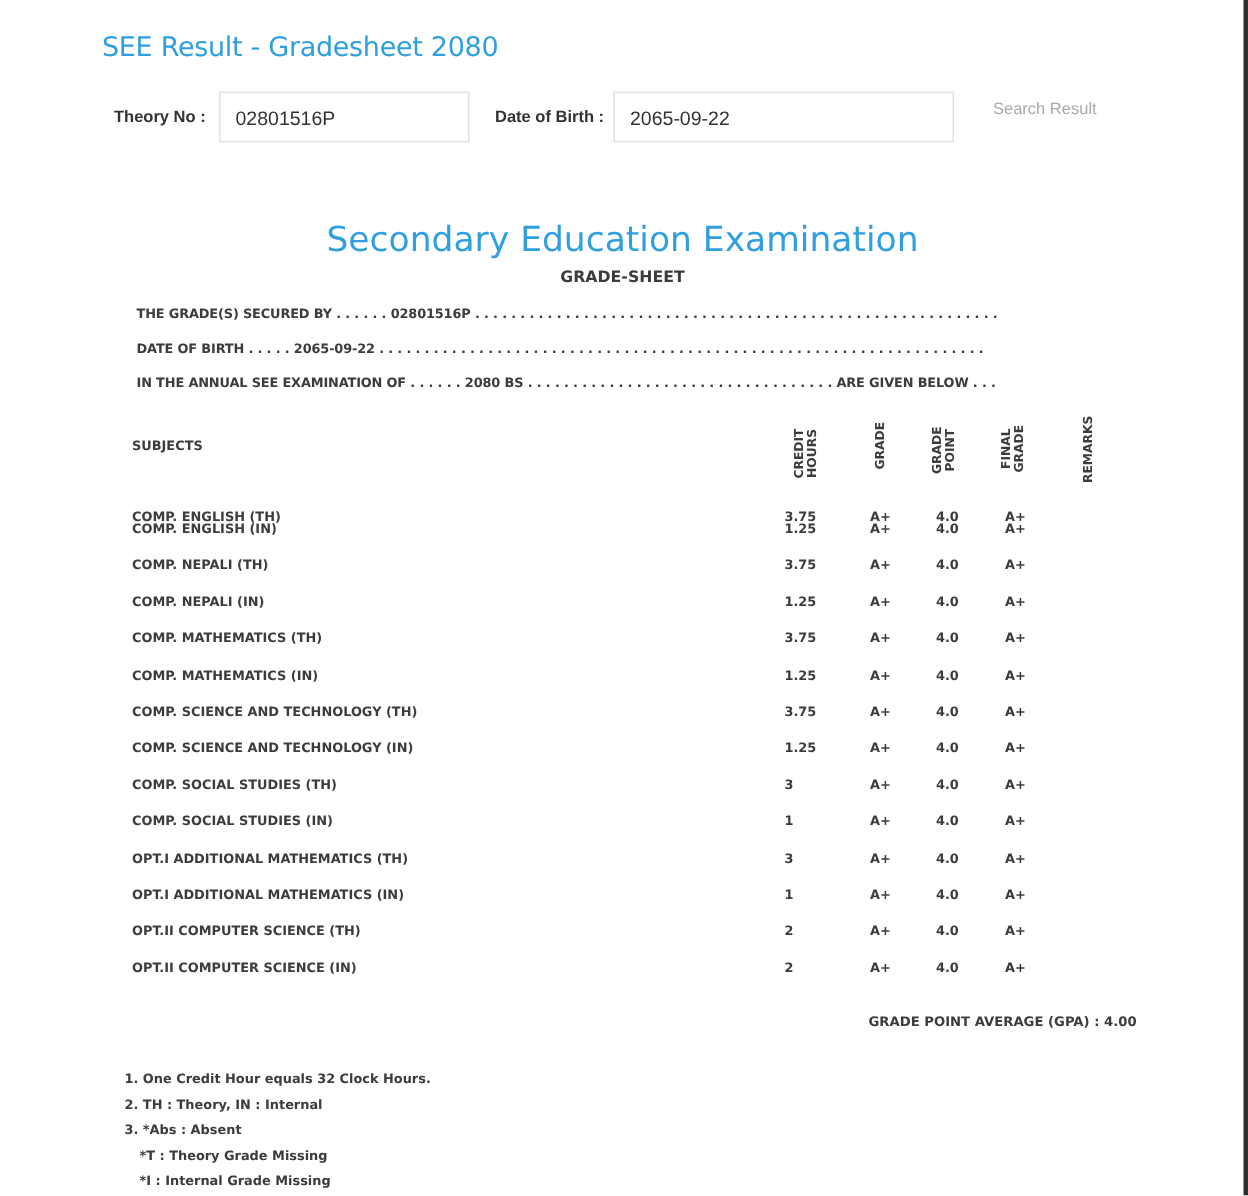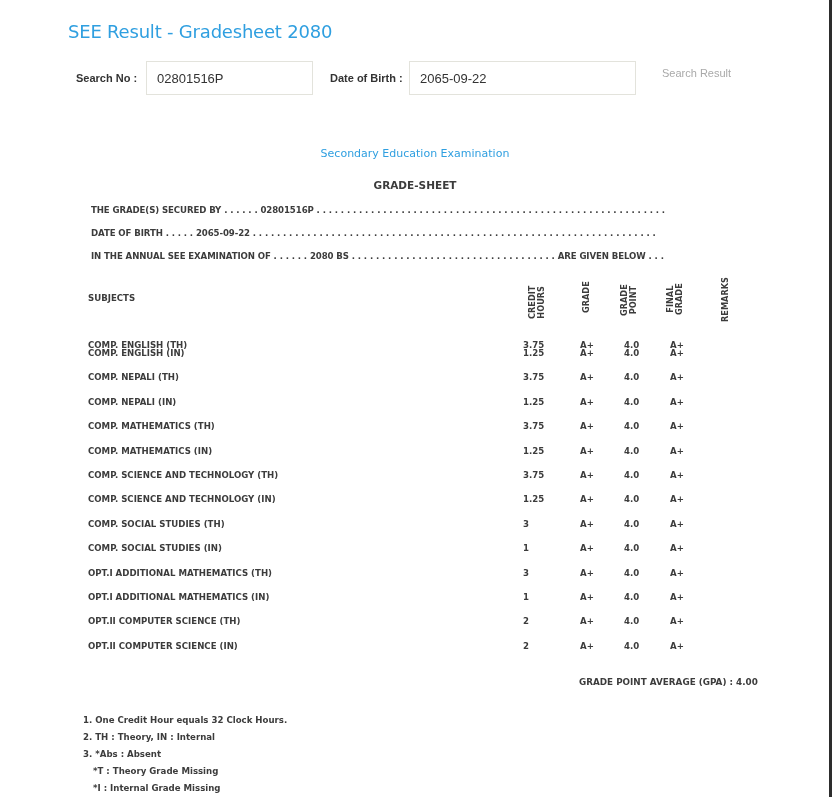--- a/index.html
+++ b/index.html
@@ -21,21 +21,21 @@
       position: absolute; box-sizing: border-box; height: 32px; border: 1px solid #e3e3dc;
       background: #fff; font-family: "Liberation Sans", sans-serif; font-size: 13px;
       color: #333; padding: 16px 10px; line-height: 30px; outline: none;
     }
     .search-btn {
       position: absolute; left: 662px; top: 67px; font-family: "Liberation Sans", sans-serif;
       font-size: 11px; color: #a9a9a9; background: none; border: none; padding: 0; cursor: pointer;
     }
     .exam-title {
       position: absolute; left: 0; width: 830px; top: 147px; text-align: center; margin: 0;
-      font-family: "DejaVu Sans", sans-serif; font-weight: normal; font-size: 11px; color: #2f9fe0;
+      font-family: "DejaVu Sans", sans-serif; font-weight: normal; font-size: 23px; color: #2f9fe0;
     }
     .sheet-title {
       position: absolute; left: 0; width: 830px; top: 179px; text-align: center;
       font-family: "DejaVu Sans", sans-serif; font-weight: bold; font-size: 10.5px; color: #3c3c3c;
     }
     .info-line {
       position: absolute; left: 91px; font-family: "DejaVu Sans", sans-serif; font-weight: bold;
       font-size: 8.6px; color: #3c3c3c; white-space: nowrap; letter-spacing: -0.1px;
     }
     .col-head {
@@ -65,21 +65,21 @@
     }
   </style>
 </head>
 <body>
 
 <div class="right-border"></div>
 
 <h1 class="page-title">SEE Result - Gradesheet 2080</h1>
 
 <form>
-  <label class="form-label" style="left:76px; top:72px;">Search No :</label>
+  <label class="form-label" style="left:76px; top:72px;">Theory No :</label>
   <input class="form-input" style="left: 146px; top: 61px; width: 167px;" type="text" value="02801516P">
   <label class="form-label" style="left:330px; top:72px;">Date of Birth :</label>
   <input class="form-input" style="left: 409px; top: 61px; width: 227px;" type="text" value="2065-09-22">
   <button class="search-btn" type="button">Search Result</button>
 </form>
 
 <section>
   <h2 class="exam-title">Secondary Education Examination</h2>
   <div class="sheet-title">GRADE-SHEET</div>
 

